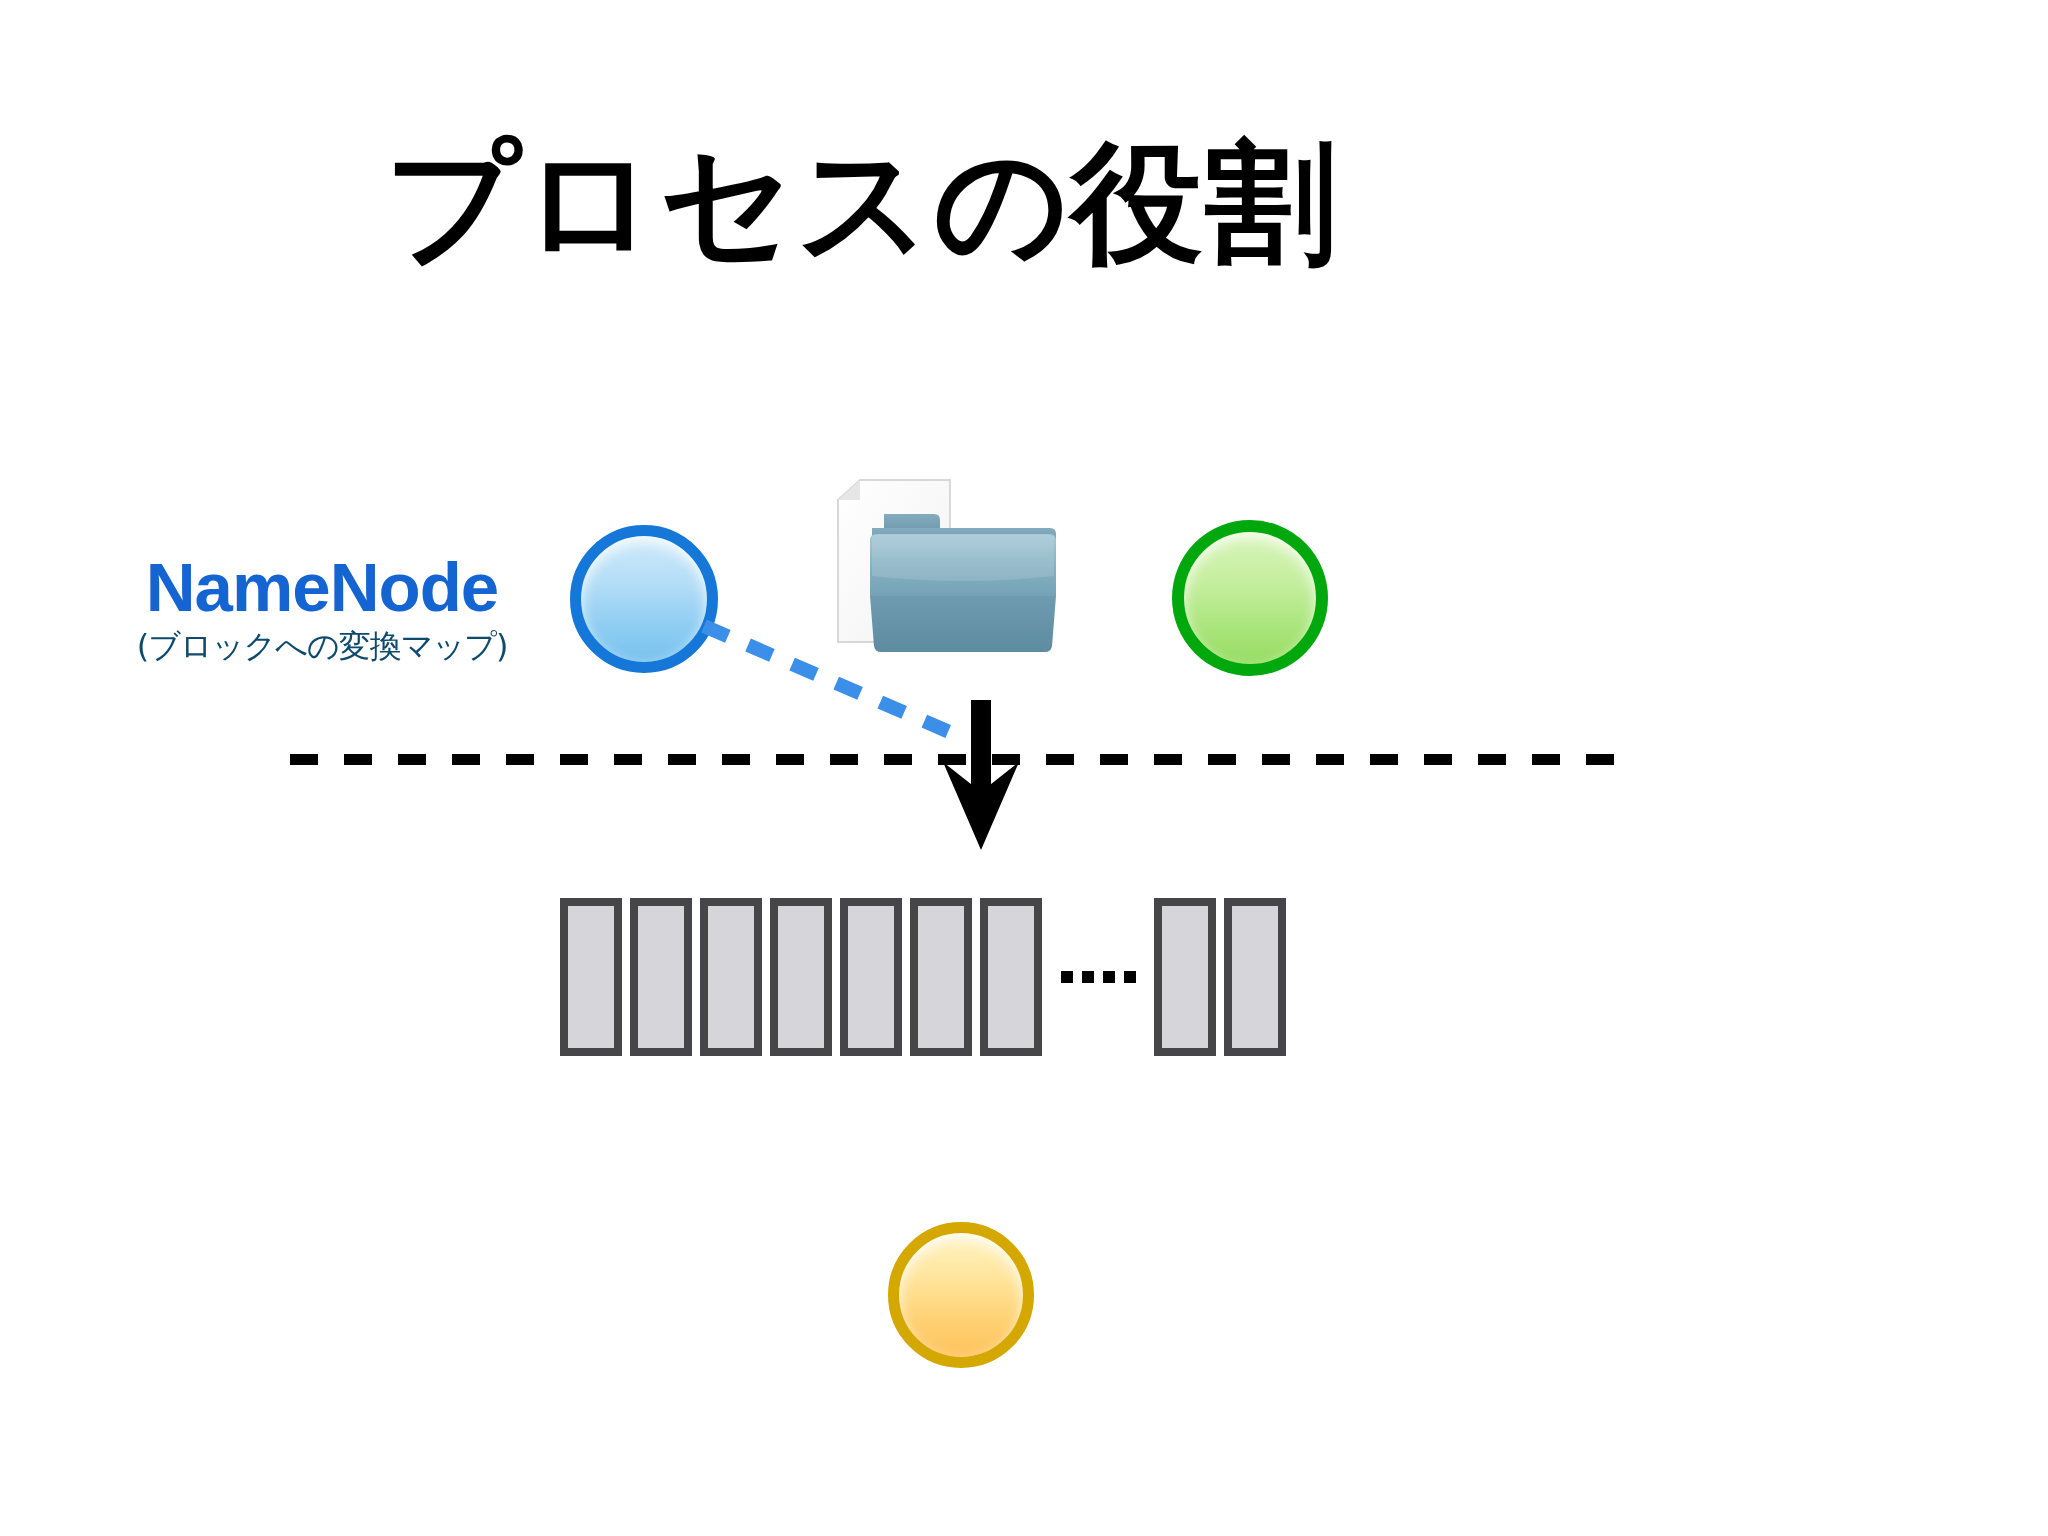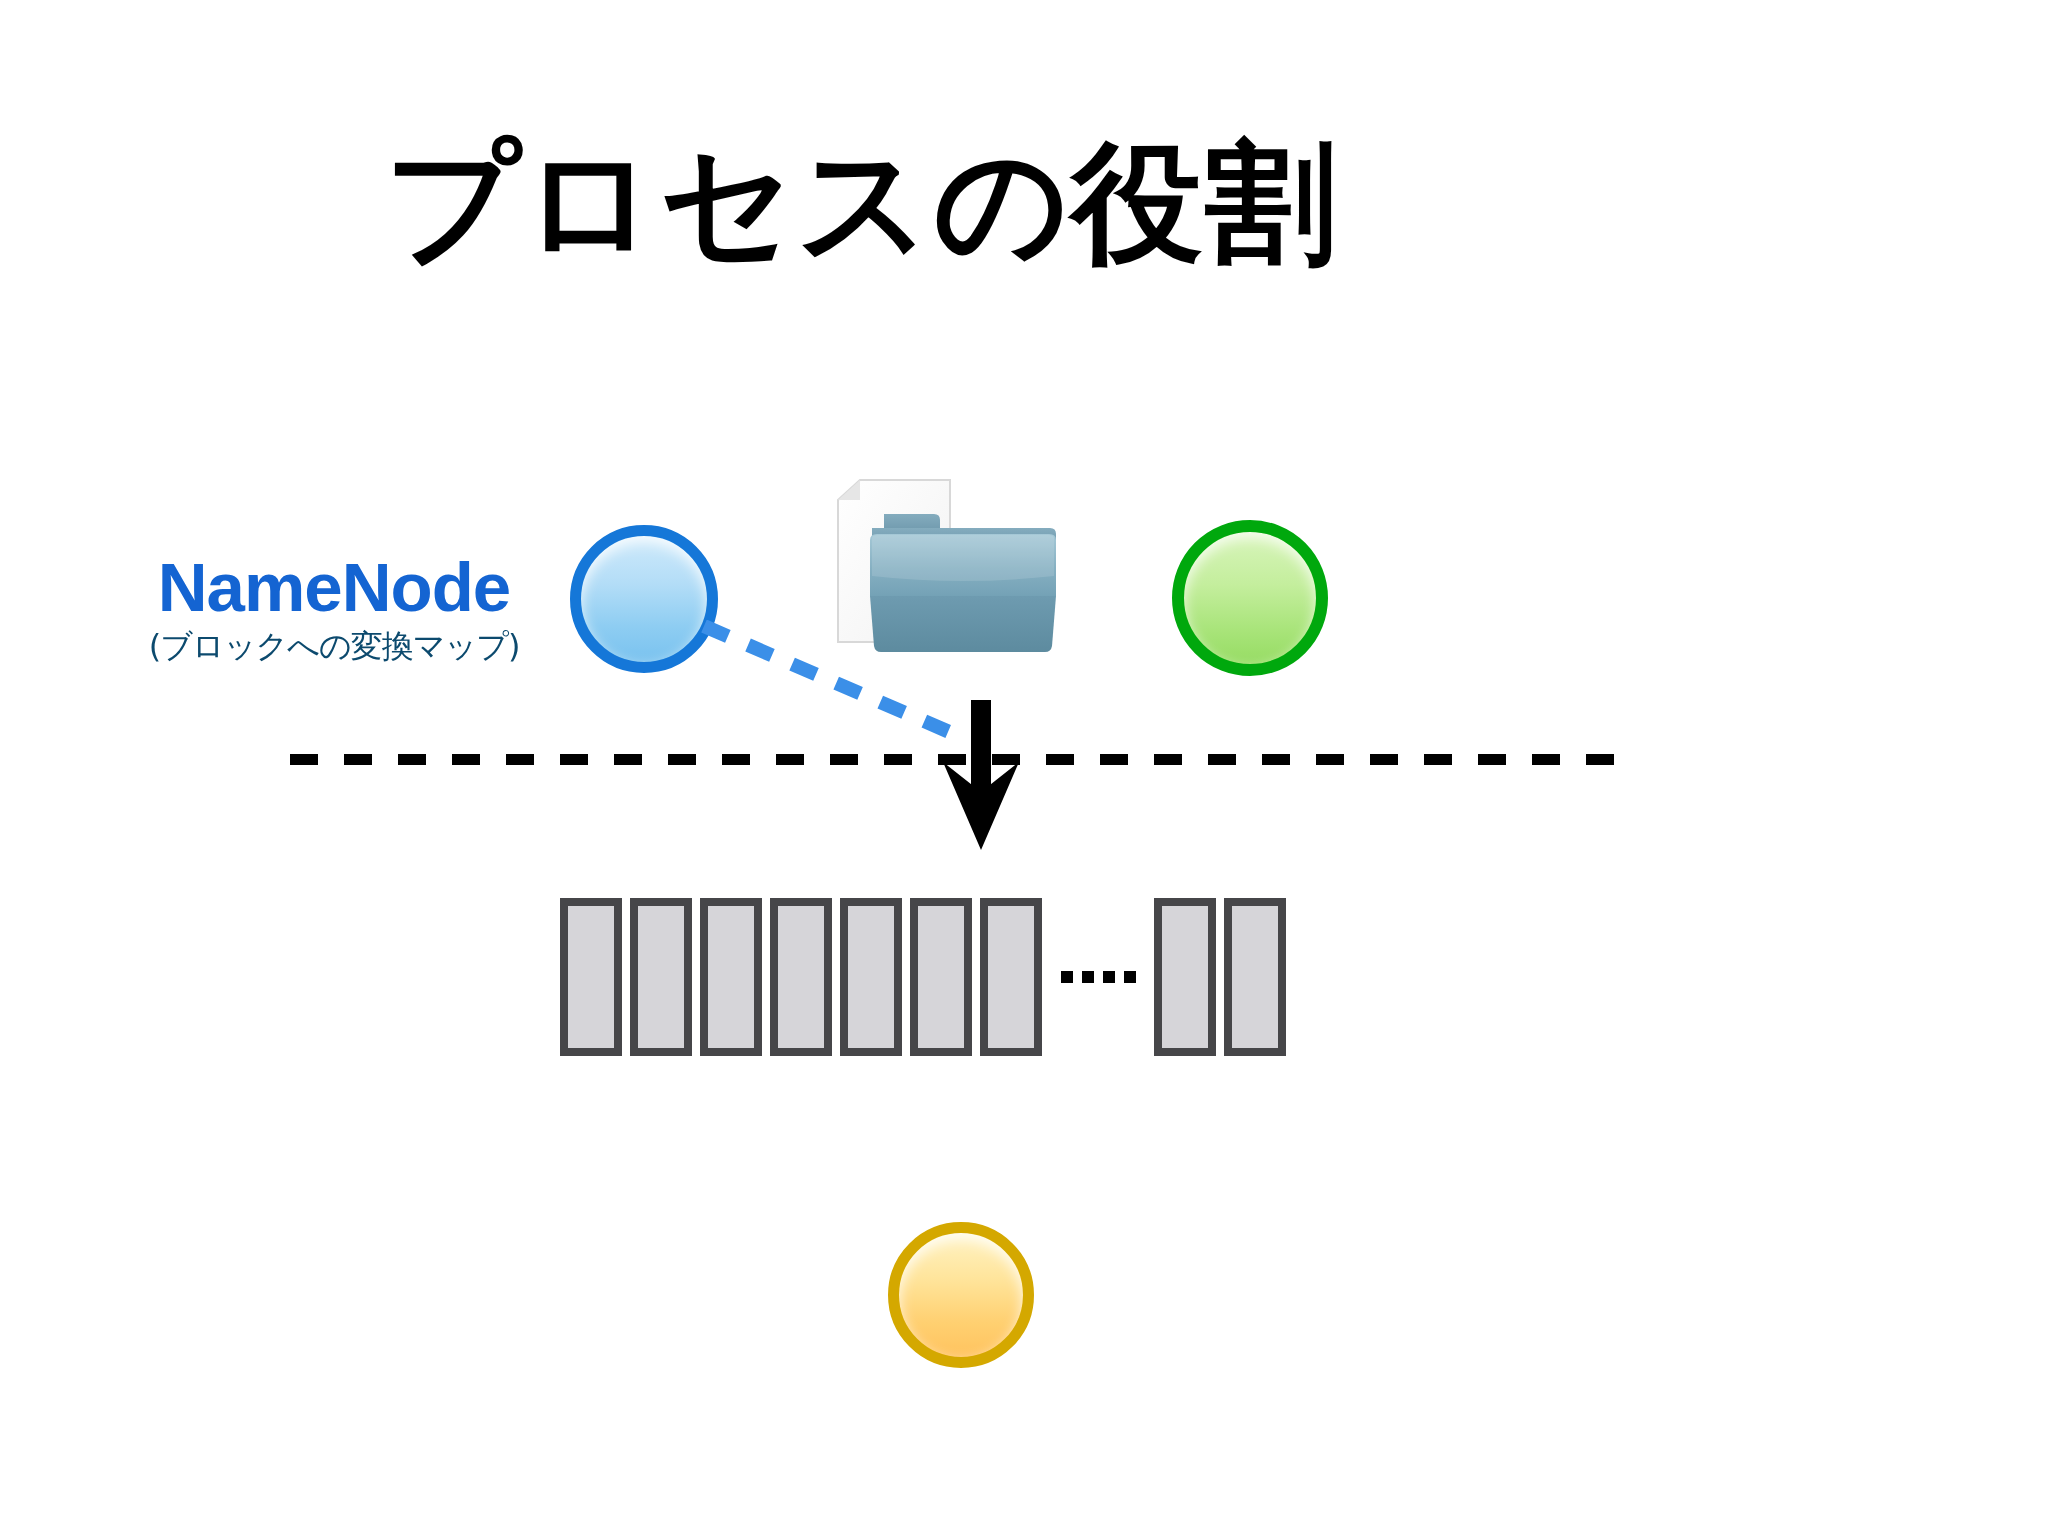--- a/index.html
+++ b/index.html
@@ -30,21 +30,21 @@
     font-size: 132px;
     line-height: 1.1;
     letter-spacing: 2px;
     color: #000000;
     white-space: nowrap;
   }
 
   
   .namenode-label {
     position: absolute;
-    left: 44px;
+    left: 32px;
     top: 553px;
     width: 580px;
     text-align: center;
   }
   .namenode-title {
     font-family: "Liberation Sans", sans-serif;
     font-weight: 700;
     font-size: 69px;
     line-height: 1.0;
     color: #1464d2;

